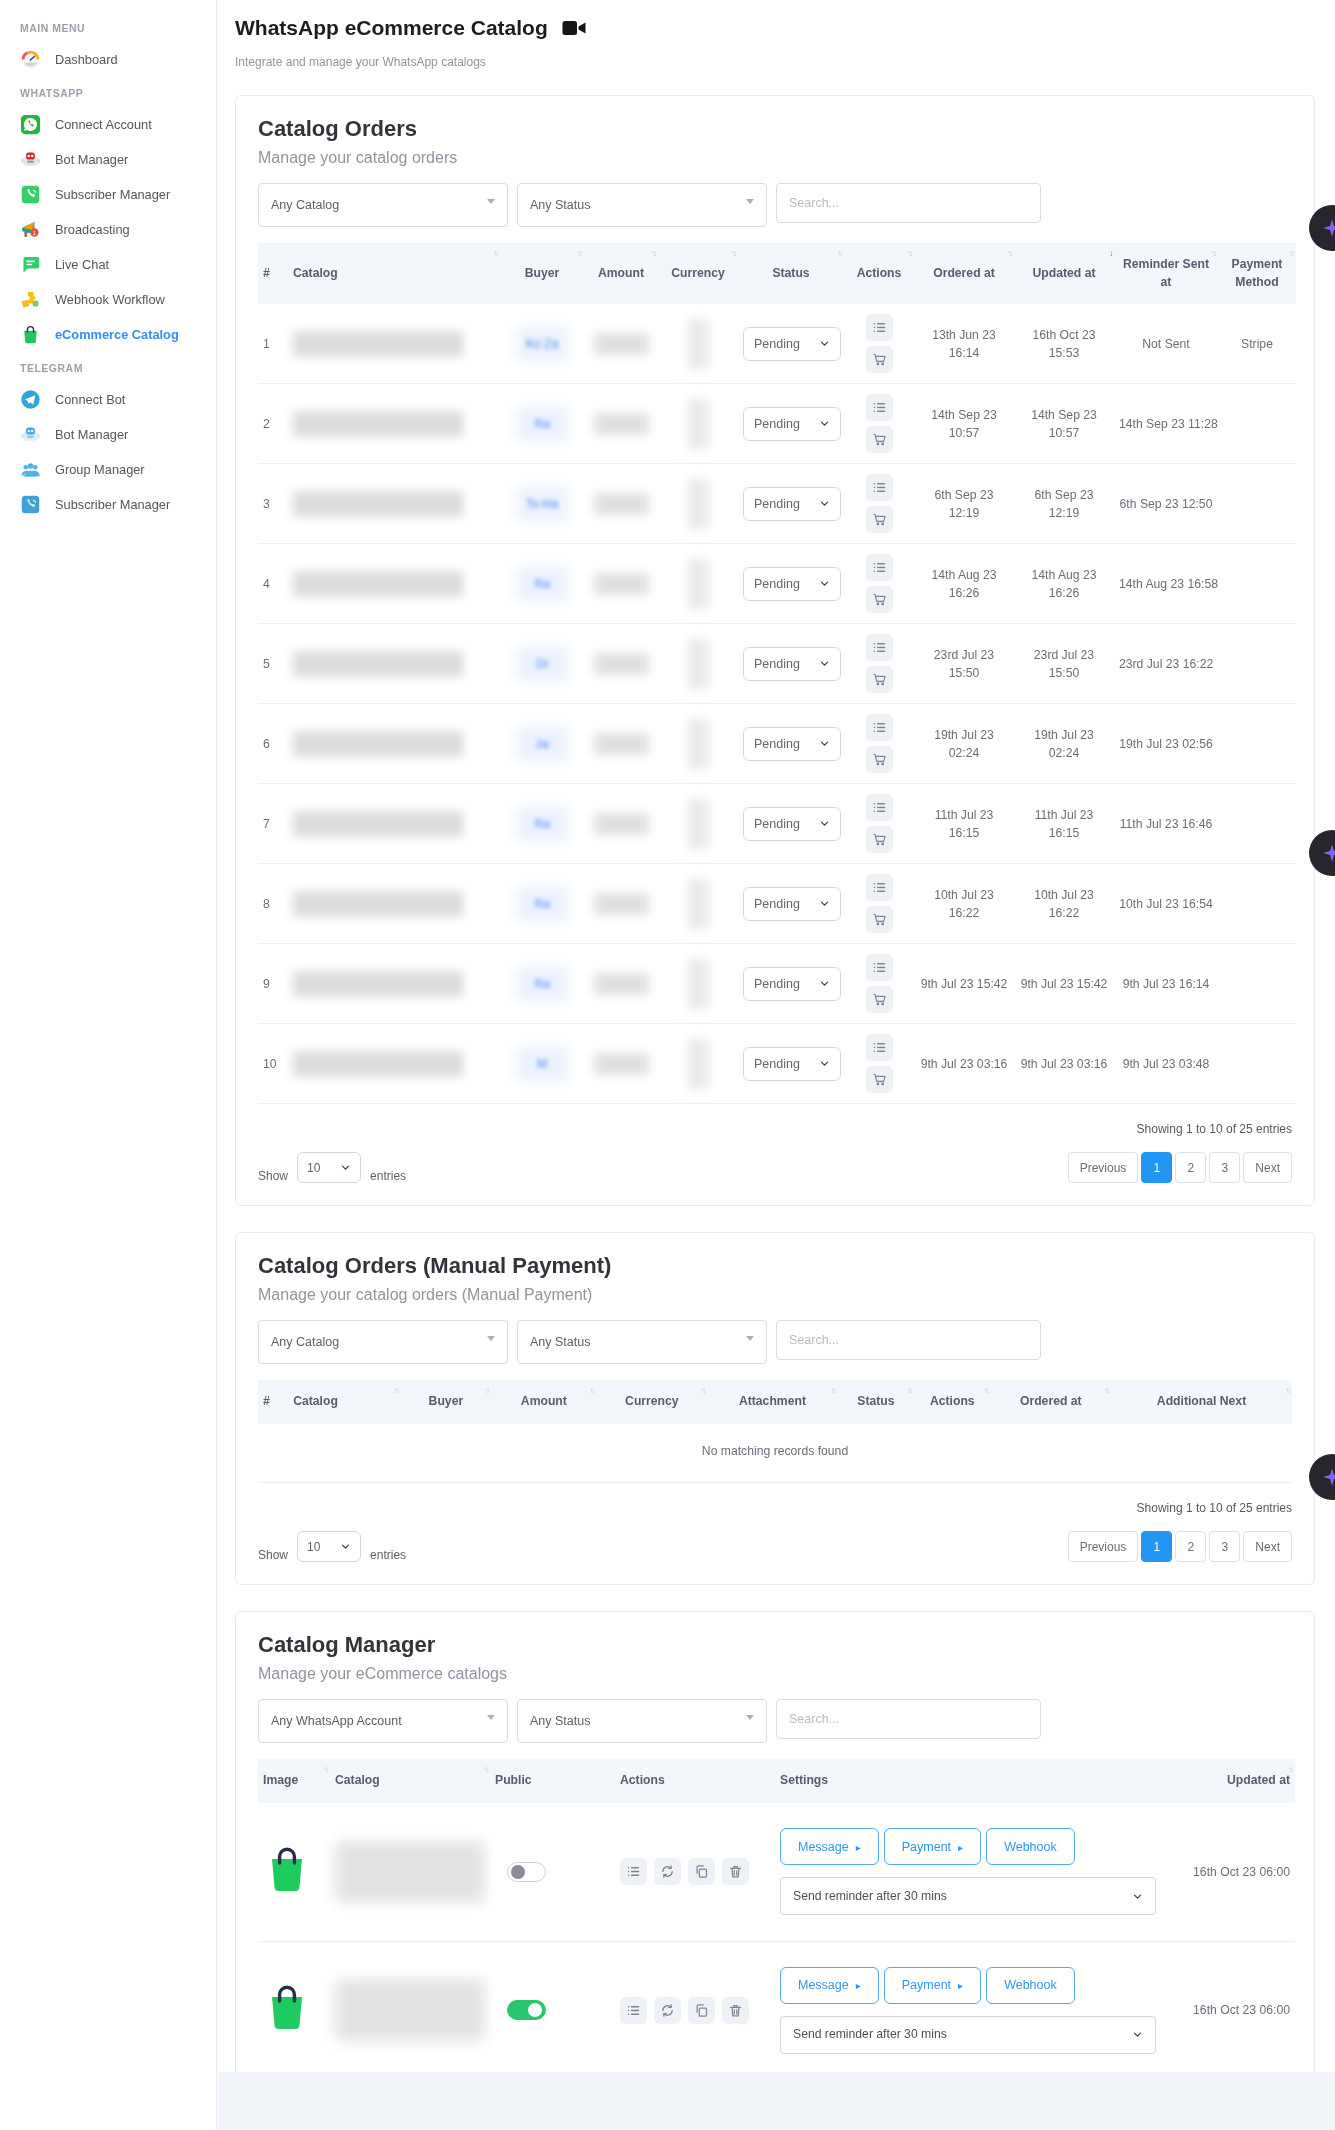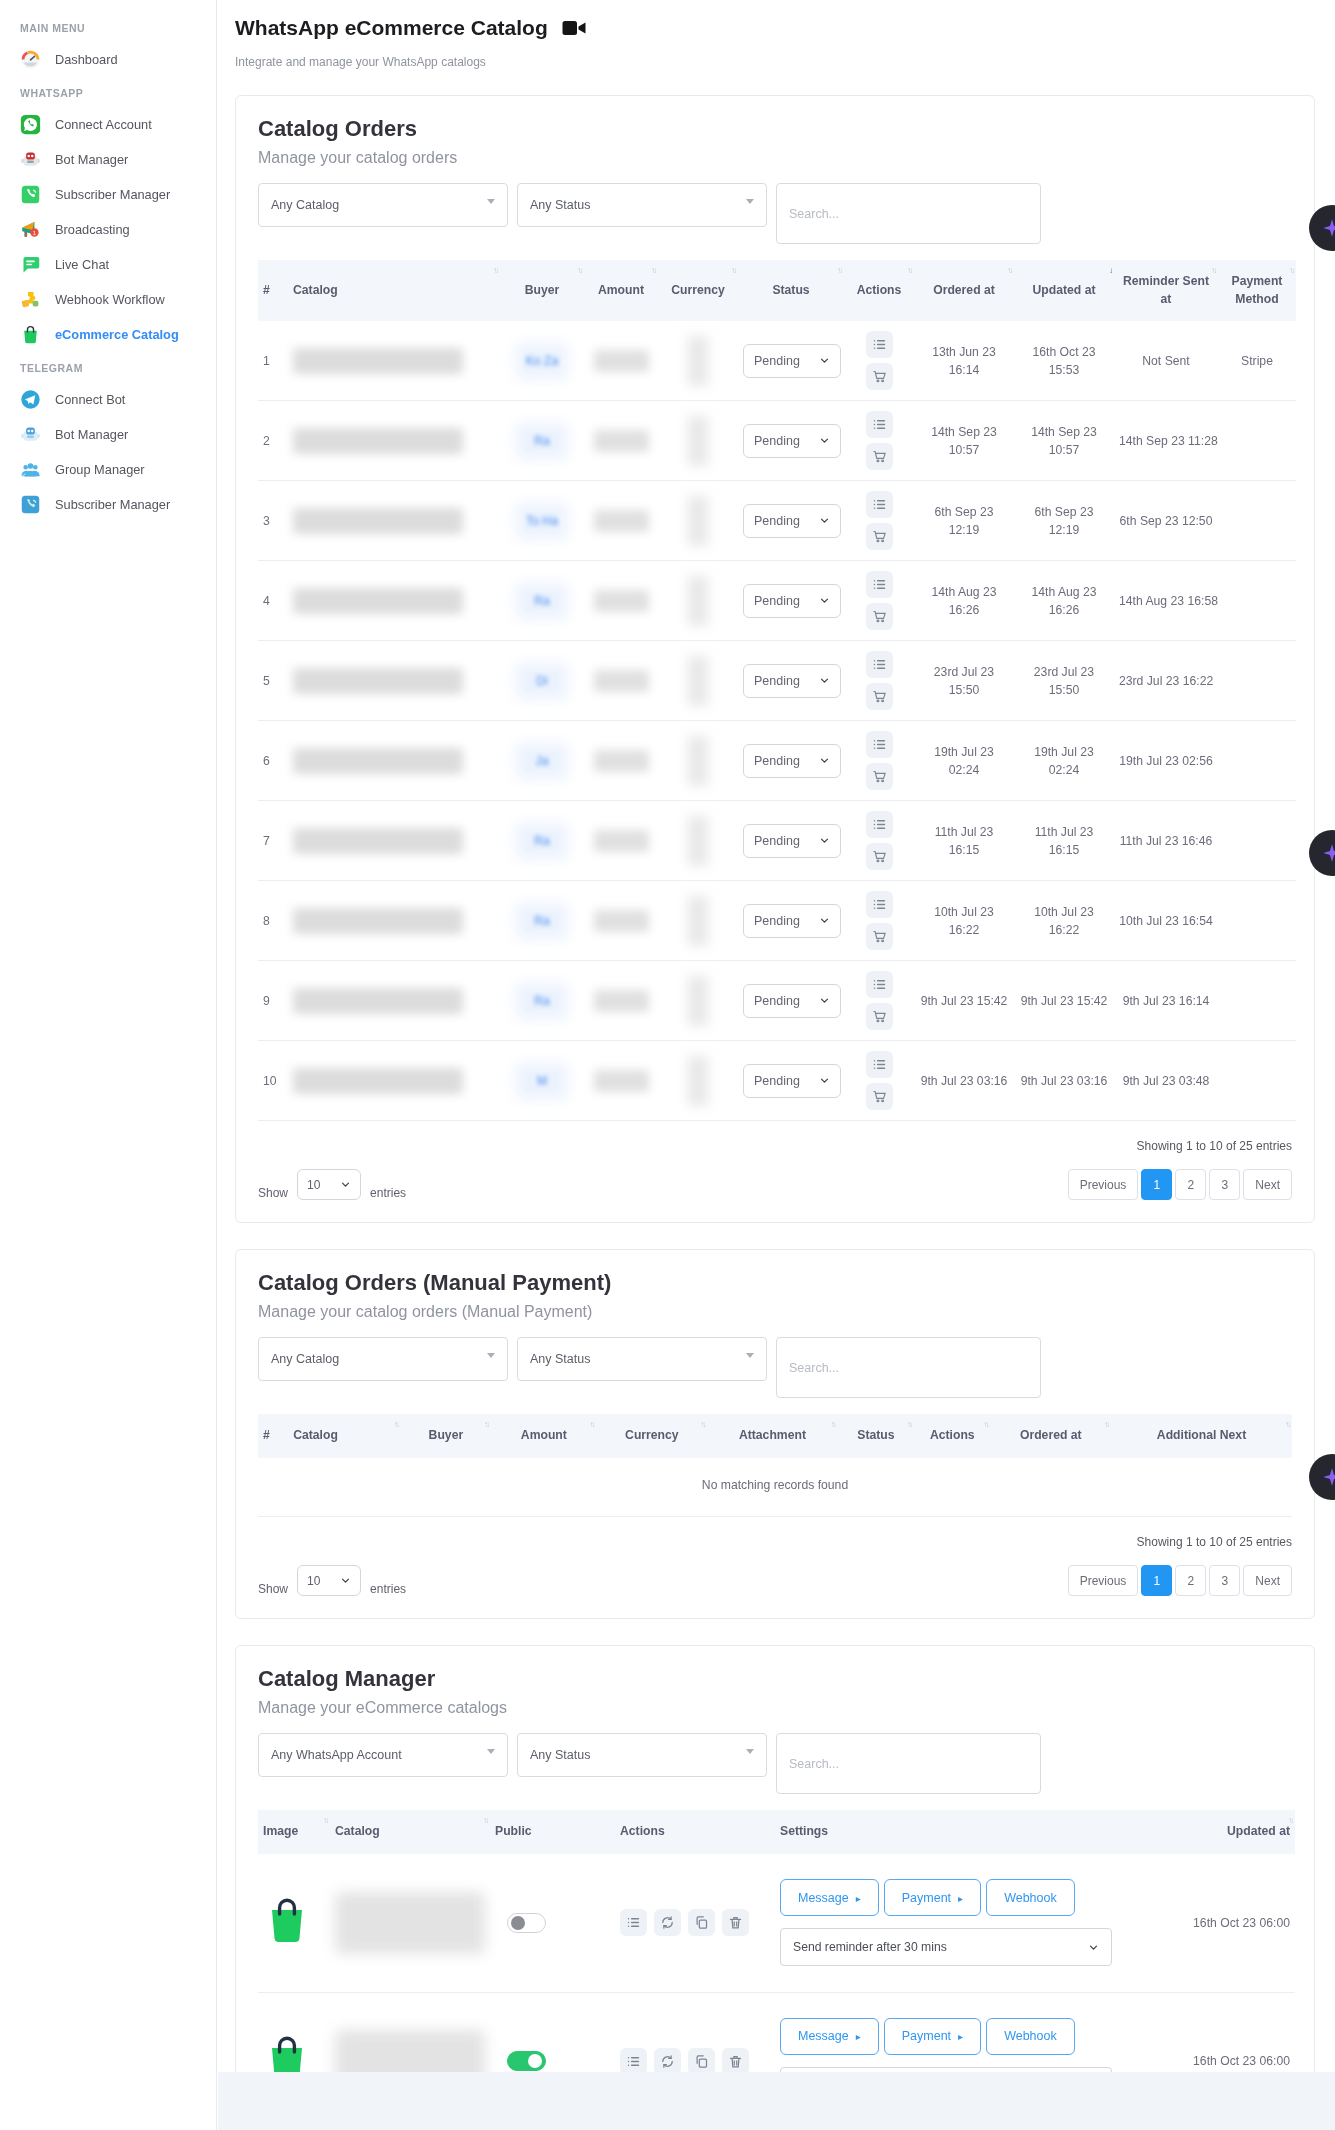--- a/index.html
+++ b/index.html
@@ -33,21 +33,21 @@
 
   .card-title { font-size:22px; font-weight:bold; color:#33333b; }
   .card-sub { font-size:16px; color:#8f94a0; margin-top:7px; }
 
   .filters { display:flex; gap:9px; margin-top:16px; }
   .filter-select { width:250px; height:44px; border:1px solid #d9dbe3; border-radius:4px;
     display:flex; align-items:center; justify-content:space-between; padding:0 12px;
     font-size:12.5px; color:#5b5e68; background:#fff; cursor:pointer; }
   .tri { width:0; height:0; border-left:4px solid transparent; border-right:4px solid transparent;
     border-top:5px solid #aab0b9; margin-top:-8px; }
-  .search-input { width:265px; height:61px; border:1px solid #d9dbe3; border-radius:4px;
+  .search-input { width:265px; height:40px; border:1px solid #d9dbe3; border-radius:4px;
     padding:0 12px; font-size:12.5px; color:#5c5f6a; outline:none; }
   .search-input::placeholder { color:#b7bbc3; }
 
   table { width:100%; border-collapse:collapse; margin-top:16px; table-layout:fixed;
     font-size:12.2px; color:#6e6b7b; }
   thead th { background:#f3f6fa; padding:13px 5px; font-size:12.2px; font-weight:bold;
     color:#5d5a6f; position:relative; text-align:center; line-height:1.45; cursor:pointer; }
   thead th.left { text-align:left; }
   thead th.right { text-align:right; }
   .sort { position:absolute; top:5px; right:3px; font-size:8px; letter-spacing:-2px;
@@ -106,21 +106,21 @@
   .toggle::after { content:""; position:absolute; width:14px; height:14px; border-radius:50%;
     background:#8a8d94; left:3px; top:2px; }
   .toggle.on { background:#28c76f; border-color:#28c76f; }
   .toggle.on::after { background:#fff; left:20px; }
   .settings-box { display:flex; flex-direction:column; gap:12px; align-items:flex-start; }
   .btn-row { display:flex; gap:5px; }
   .btn-outline { height:37px; padding:0 17px; border:1px solid #57a8f0; color:#2f96ef;
     border-radius:6px; font-size:12.5px; background:#fff; display:flex; align-items:center;
     gap:7px; cursor:pointer; font-family:"Liberation Sans", sans-serif; }
   .caret-r::after { content:"▸"; font-size:10px; color:#2f96ef; }
-  .reminder-select { width:332px; height:38px; border:1px solid #d4d6dd; border-radius:4px;
+  .reminder-select { width:376px; height:38px; border:1px solid #d4d6dd; border-radius:4px;
     display:flex; align-items:center; justify-content:space-between; padding:0 12px;
     font-size:12.2px; color:#4b4e57; background:#fff; cursor:pointer; }
   .mgr-table tbody td { height:138px; }
 
   
   .ai-fab { position:absolute; left:1309px; width:46px; height:46px; border-radius:50%;
     background:#26262e; border:none; display:flex; align-items:center; justify-content:center;
     cursor:pointer; z-index:5; }
   .ai-fab span { width:22px; height:22px; display:flex; }
   .ai-fab svg { width:100%; height:100%; }

